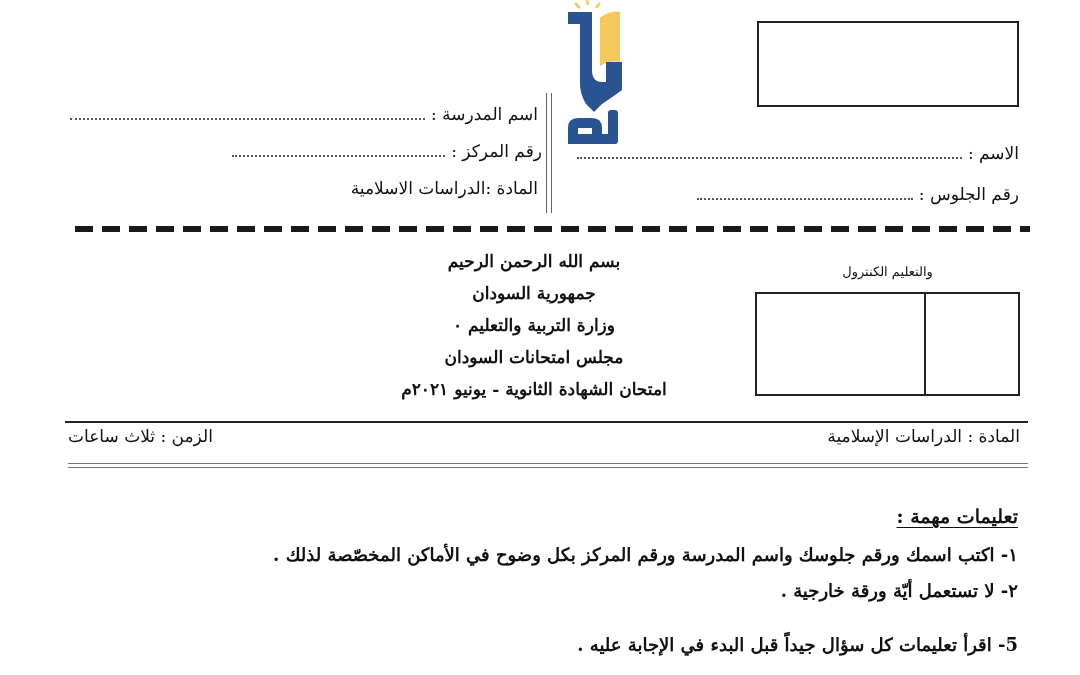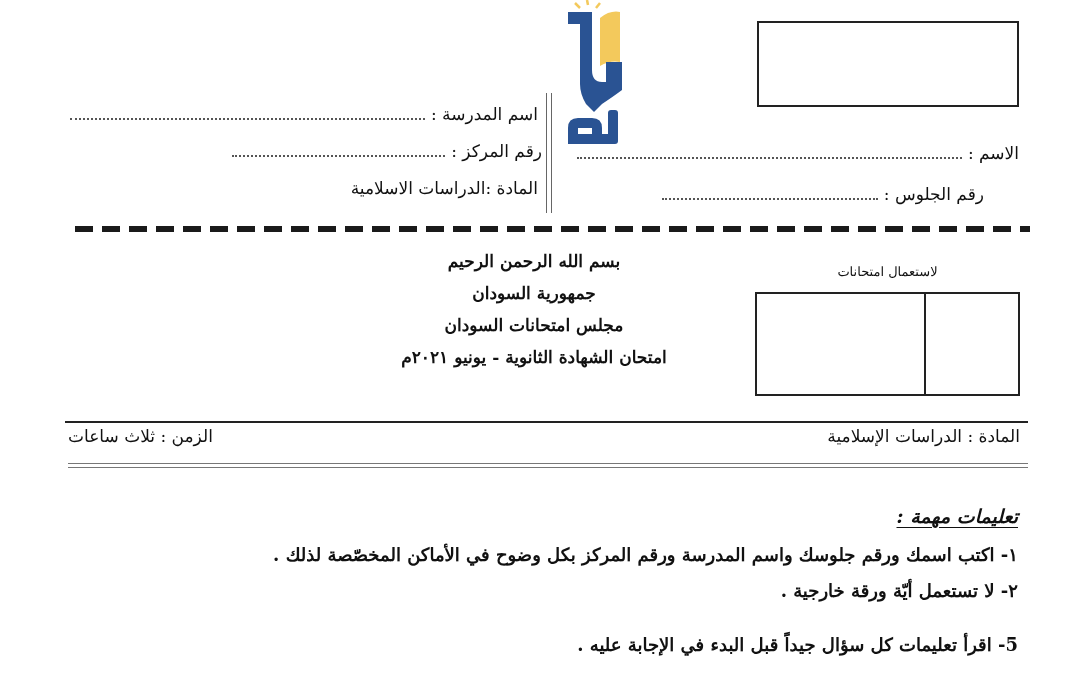--- a/index.html
+++ b/index.html
@@ -38,21 +38,21 @@
     flex: 1;
     border-bottom: 2px dotted #555;
     height: 0;
     margin: 0 6px 4px 0;
   }
 
   .school-field { left: 70px; top: 104px; width: 468px; }
   .center-field { left: 232px; top: 141px; width: 310px; }
   .subject-field { left: 310px; top: 178px; width: 228px; }
   .name-field { left: 577px; top: 143px; width: 442px; }
-  .seat-field { left: 662px; top: 184px; width: 322px; }
+  .seat-field { left: 697px; top: 184px; width: 322px; }
 
   .vsep {
     left: 546px; top: 93px; width: 6px; height: 120px;
     border-left: 1px solid #666;
     border-right: 1px solid #666;
     box-sizing: border-box;
   }
 
   .dash-line {
     left: 75px; top: 226px; width: 955px; height: 6px;
@@ -113,21 +113,20 @@
   
   .instr-title {
     right: 62px; top: 505px;
     font-family: "DejaVu Serif", serif;
     font-weight: bold;
     font-size: 19px;
     text-decoration: underline;
     text-underline-offset: 4px;
     direction: rtl;
     color: #111;
-    font-style: italic;
   }
   .instr {
     right: 62px;
     font-family: "DejaVu Serif", serif;
     font-weight: bold;
     font-size: 18px;
     direction: rtl;
     color: #111;
     white-space: nowrap;
   }
@@ -180,25 +179,26 @@
 <div class="abs field seat-field">
   <span class="label">رقم الجلوس :</span>
   <span class="dots"></span>
 </div>
 
 <div class="abs dash-line"></div>
 
 <div class="abs heading-block">
   <span class="line">بسم الله الرحمن الرحيم</span>
   <span class="line">جمهورية السودان</span>
+  <span class="line">وزارة التربية والتعليم ٠</span>
   <span class="line">مجلس امتحانات السودان</span>
   <span class="line">امتحان الشهادة الثانوية - يونيو ٢٠٢١م</span>
 </div>
 
-<div class="abs control-label">لاستعمال امتحانات</div>
+<div class="abs control-label">والتعليم الكنترول</div>
 <div class="abs control-box">
   <div class="cell-left"></div>
   <div class="cell-right"></div>
 </div>
 
 <div class="abs rule-thick"></div>
 <div class="abs info-row">
   <span class="abs info-subject">المادة : الدراسات الإسلامية</span>
   <span class="abs info-time">الزمن : ثلاث ساعات</span>
 </div>

